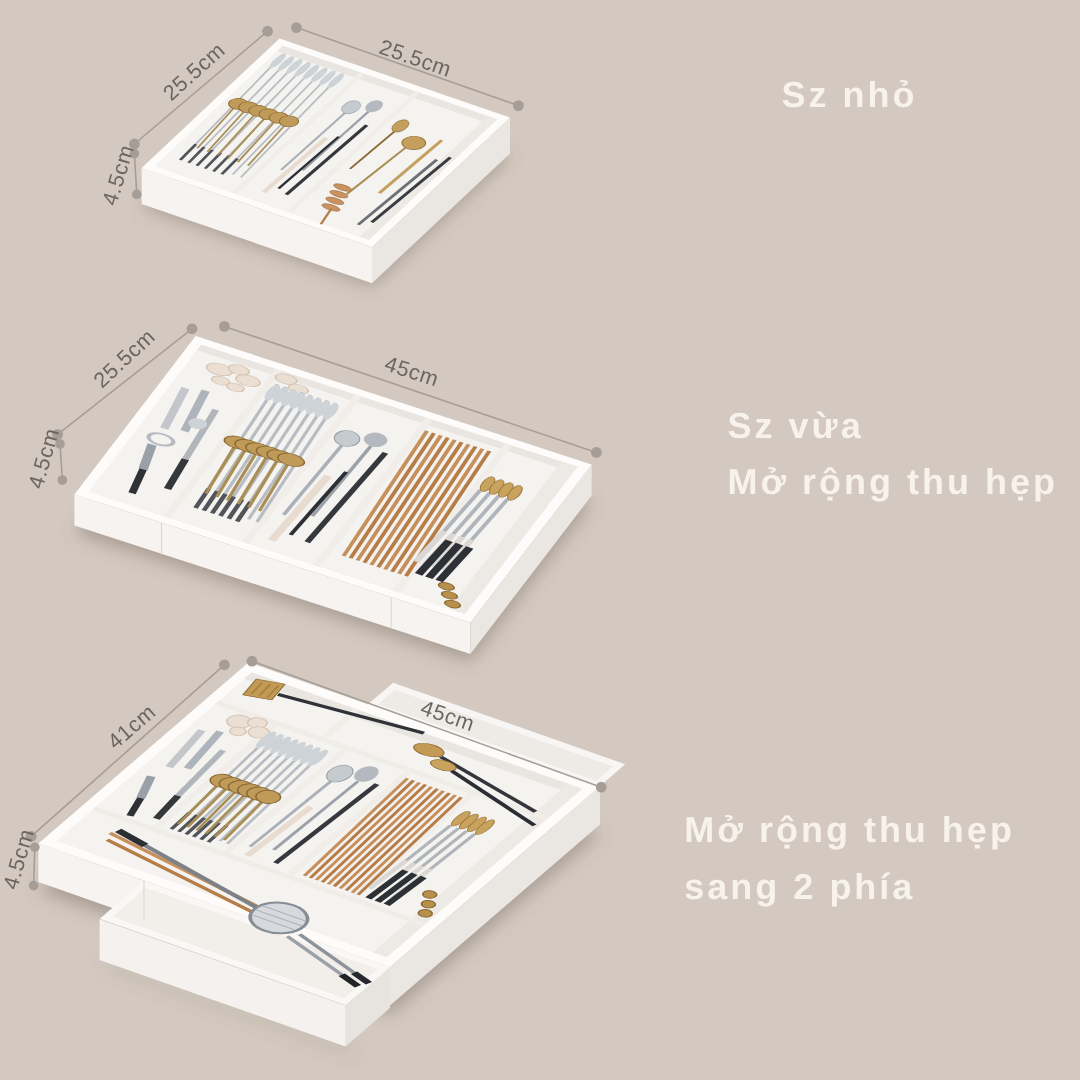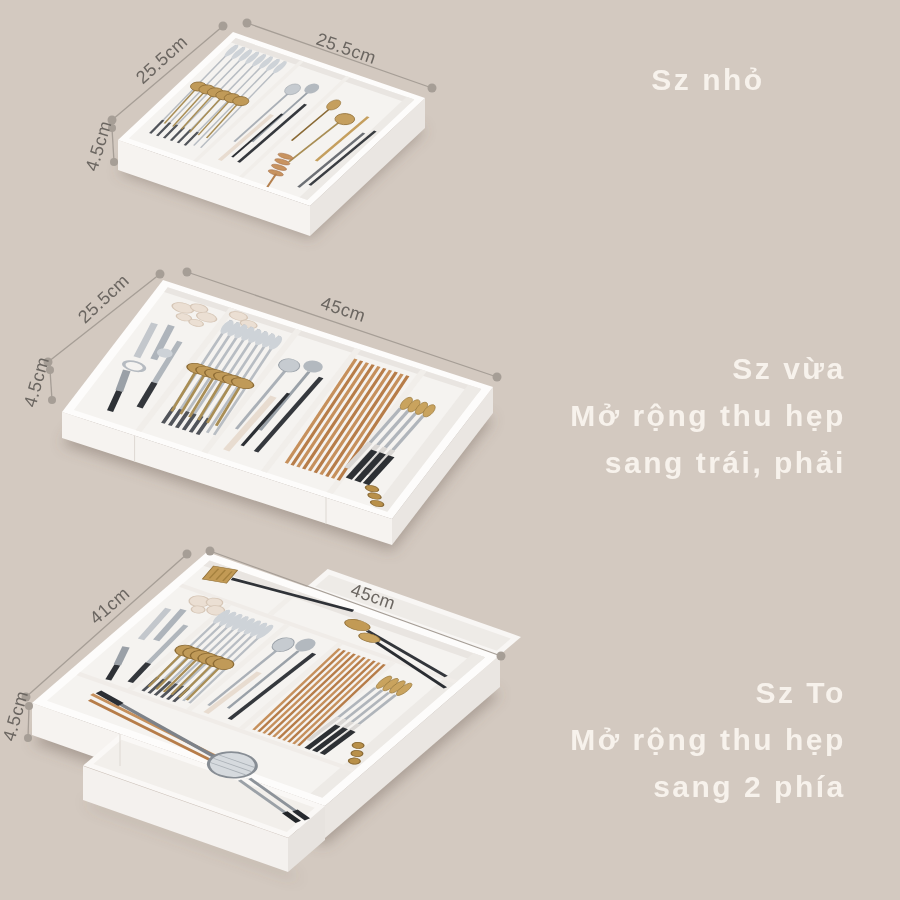--- a/index.html
+++ b/index.html
@@ -4,21 +4,21 @@
 <style>
   html,body{margin:0;padding:0;background:#b9aea5;}
   .stage{
     position:relative;width:900px;height:900px;margin:0 auto;
     background:#d3c9c0;overflow:hidden;
     font-family:"Liberation Sans","DejaVu Sans",sans-serif;
   }
   .scene{position:absolute;left:0;top:0;}
   .caption{
     position:absolute;left:708px;transform:translateX(-50%);
-    text-align:right;color:#f7f2ec;font-weight:800;
+    text-align:left;color:#f7f2ec;font-weight:800;
     font-size:30px;line-height:47px;letter-spacing:2.5px;white-space:nowrap;
   }
   .caption div{white-space:nowrap;}
   .dim{
     position:absolute;color:#6b6661;font-size:18px;letter-spacing:.5px;
     white-space:nowrap;transform-origin:center;
   }
 </style>
 </head>
 <body>
@@ -405,25 +405,23 @@
   <div class="dim" style="left:37px;top:382px;transform:translate(-50%,-50%) rotate(-74deg);">4.5cm</div>
 
   <div class="dim" style="left:110px;top:606px;transform:translate(-50%,-50%) rotate(-41deg);">41cm</div>
   <div class="dim" style="left:373px;top:597px;transform:translate(-50%,-50%) rotate(19deg);">45cm</div>
   <div class="dim" style="left:16px;top:716px;transform:translate(-50%,-50%) rotate(-74deg);">4.5cm</div>
 
   <div class="caption" style="top:56px;">
     <div>Sz nhỏ</div>
   </div>
 
-  <div class="caption" style="top:345px;">
+  <div class="caption" style="top:332px;margin-left:36px;">
     <div>Sz vừa</div>
     <div>Mở rộng thu hẹp</div>
-    <div>sang trái, phải</div>
   </div>
 
   <div class="caption" style="top:669px;">
-    <div>Sz To</div>
     <div>Mở rộng thu hẹp</div>
     <div>sang 2 phía</div>
   </div>
 
 </div>
 
 </body></html>

